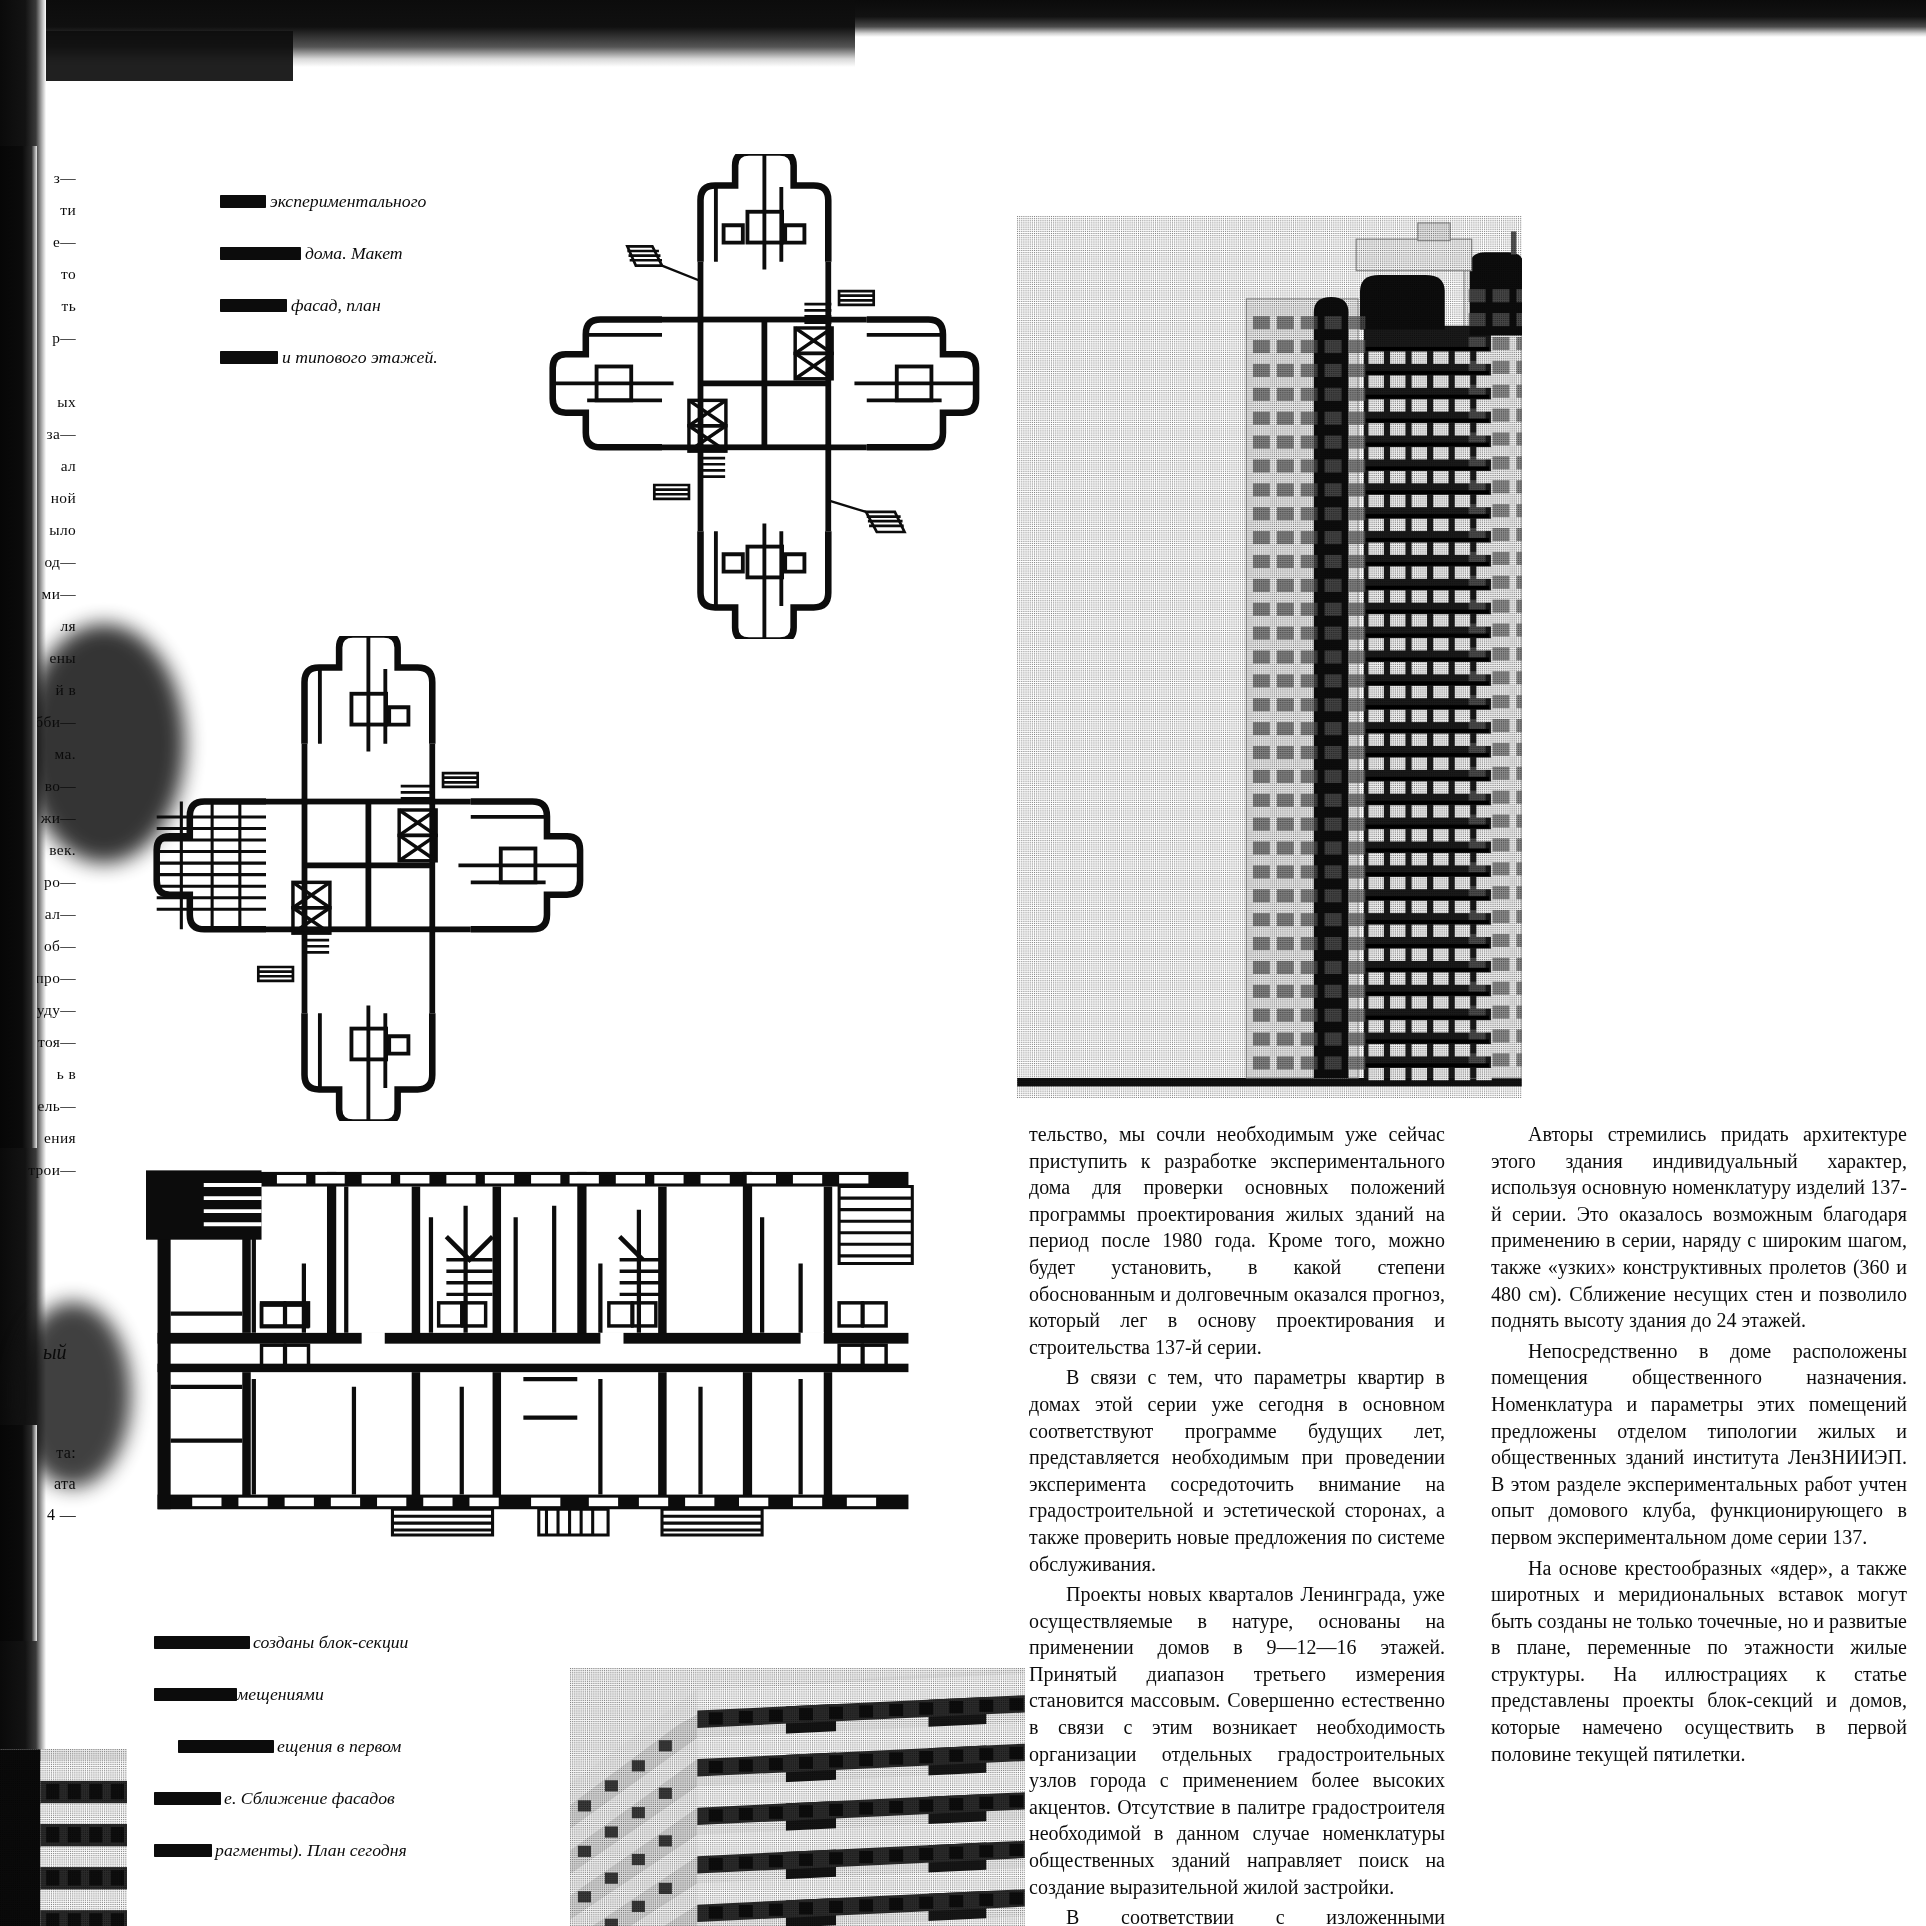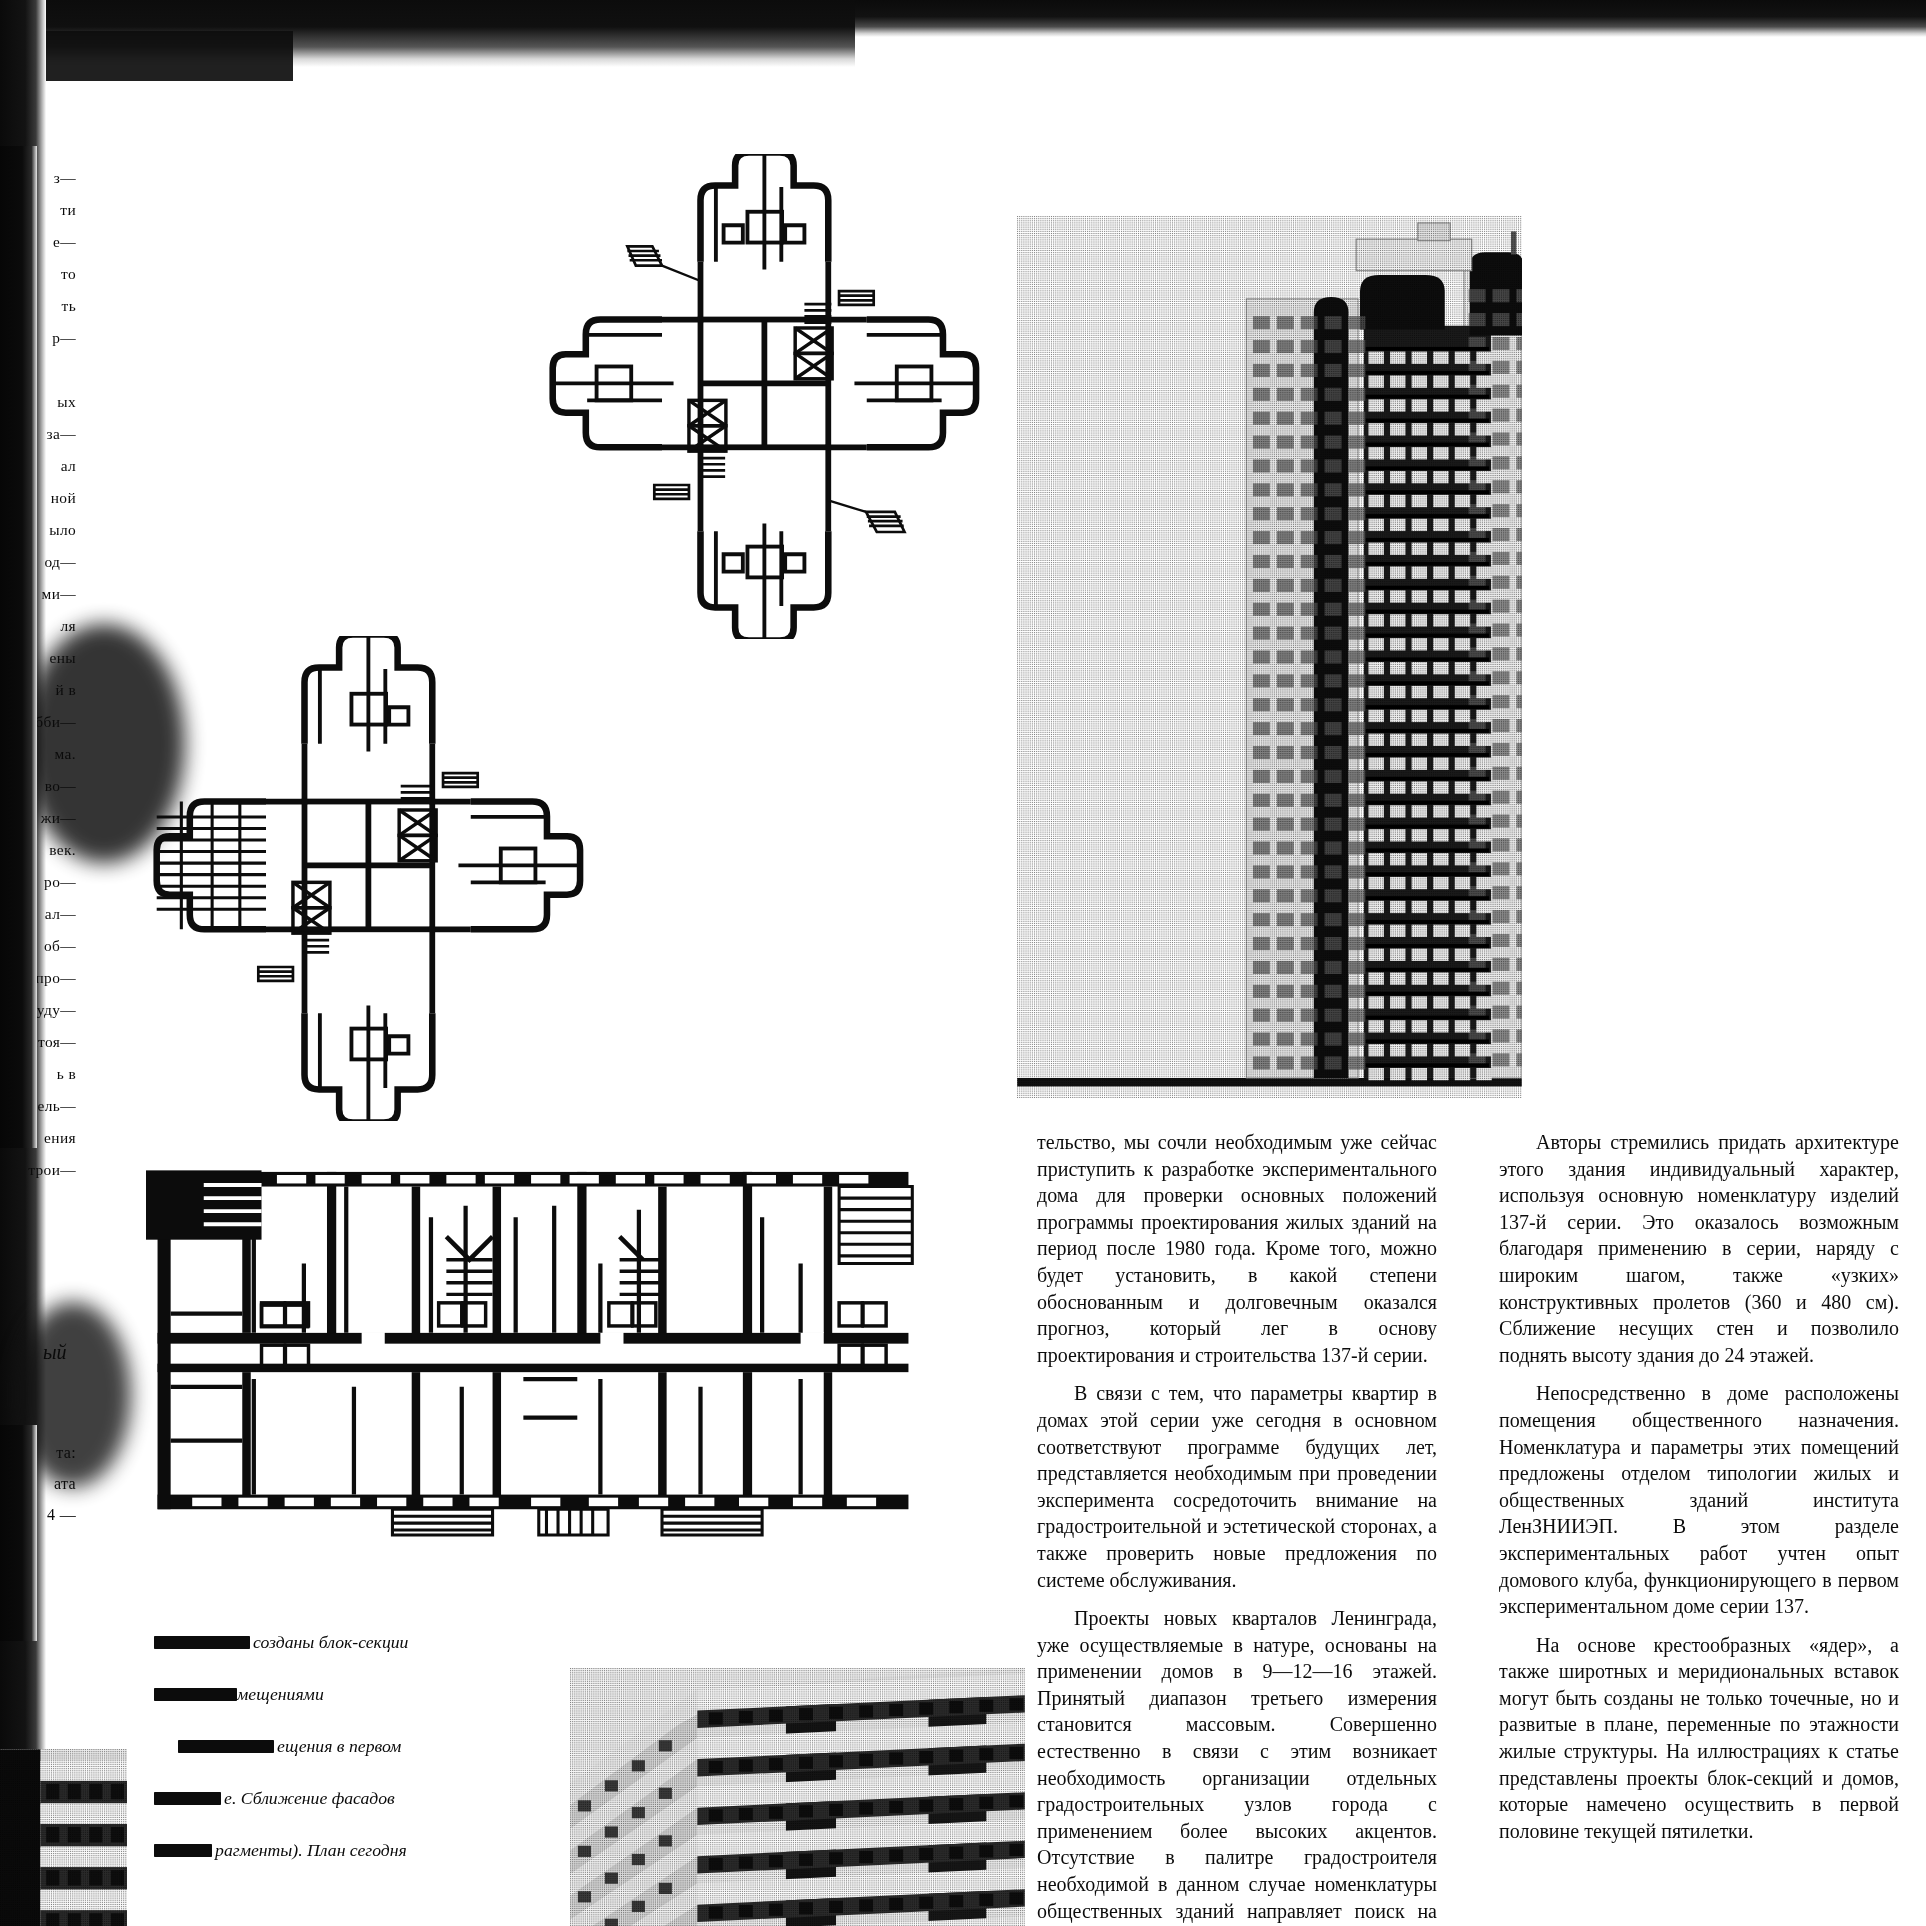--- a/index.html
+++ b/index.html
@@ -68,21 +68,21 @@
     position:absolute;
     width:424px;
     font-family:"Liberation Serif", serif;
     font-size:20px;
     line-height:26.6px;
     text-align:justify;
     text-justify:inter-word;
     color:#0c0c0c;
     hyphens:manual;
   }
-  .col p{margin:12px;text-indent:37px;}
+  .col p{margin:4px;text-indent:37px;}
   .col p.cont{text-indent:0;}
 
   
   .fig{position:absolute;}
   .fig svg{display:block;}
 
   
   .photo{position:absolute;overflow:hidden;background:#fff;}
   .halftone{
     position:absolute;inset:0;
@@ -107,20 +107,38 @@
   <div class="scan-soft" style="left:15.4px;top:1302px;width:116px;height:185px;opacity:.8;"></div>
 
   <div class="bleed-col" id="bleedUpper" style="top:162px;"><span>з—</span><span>ти</span><span>е—</span><span>то</span><span>ть</span><span>р—</span><span>&nbsp;</span><span>ых</span><span>за—</span><span>ал</span><span>ной</span><span>ыло</span><span>од—</span><span>ми—</span><span>ля</span><span>ены</span><span>й в</span><span>бби—</span><span>ма.</span><span>во—</span><span>жи—</span><span>век.</span><span>ро—</span><span>ал—</span><span>об—</span><span>про—</span><span>уду—</span><span>стоя—</span><span>ь в</span><span>тель—</span><span>ения</span><span>трои—</span></div>
   <div class="bleed-mask" style="top:146px;height:1002px;"></div>
 
   <div class="caption" style="left:43px;top:1339px;font-size:20px;">ый</div>
 
   <div class="bleed-col" id="bleedLower" style="top:1437px;font-size:16px;line-height:31px;"><span>та:</span><span>ата</span><span>4 —</span></div>
   <div class="bleed-mask" style="top:1425px;height:216px;"></div>
 
+  <div class="caption" style="left:220px;top:162px;width:424px;">
+    <div style="display:flex;align-items:center;gap:3.9px;">
+      <span class="clip" style="width:46px;height:13px;"></span>
+      <span>экспериментального</span>
+    </div>
+    <div style="display:flex;align-items:center;gap:3.9px;">
+      <span class="clip" style="width:81px;height:13px;"></span>
+      <span>дома. Макет</span>
+    </div>
+    <div style="display:flex;align-items:center;gap:3.9px;">
+      <span class="clip" style="width:67px;height:13px;"></span>
+      <span>фасад, план</span>
+    </div>
+    <div style="display:flex;align-items:center;gap:3.9px;">
+      <span class="clip" style="width:58px;height:13px;"></span>
+      <span>и типового этажей.</span>
+    </div>
+  </div>
 
   <div class="fig" style="left:535px;top:154px;width:458px;height:485px;">
     <svg viewBox="0 0 1190 1260" width="458" height="485" aria-hidden="true">
       <g fill="none" stroke="#0c0c0c" stroke-width="17">
 
         <path d="M430 280 L430 120 Q430 82 468 82 L520 82 L520 30 Q520 -4 556 -4 L636 -4 Q672 -4 672 30 L672 82 L724 82 Q762 82 762 120 L762 280"></path>
 
         <path d="M430 980 L430 1140 Q430 1178 468 1178 L520 1178 L520 1230 Q520 1264 556 1264 L636 1264 Q672 1264 672 1230 L672 1178 L724 1178 Q762 1178 762 1140 L762 980"></path>
 
         <path d="M330 430 L170 430 Q132 430 132 468 L132 520 L80 520 Q46 520 46 556 L46 636 Q46 672 80 672 L132 672 L132 724 Q132 762 170 762 L330 762"></path>

